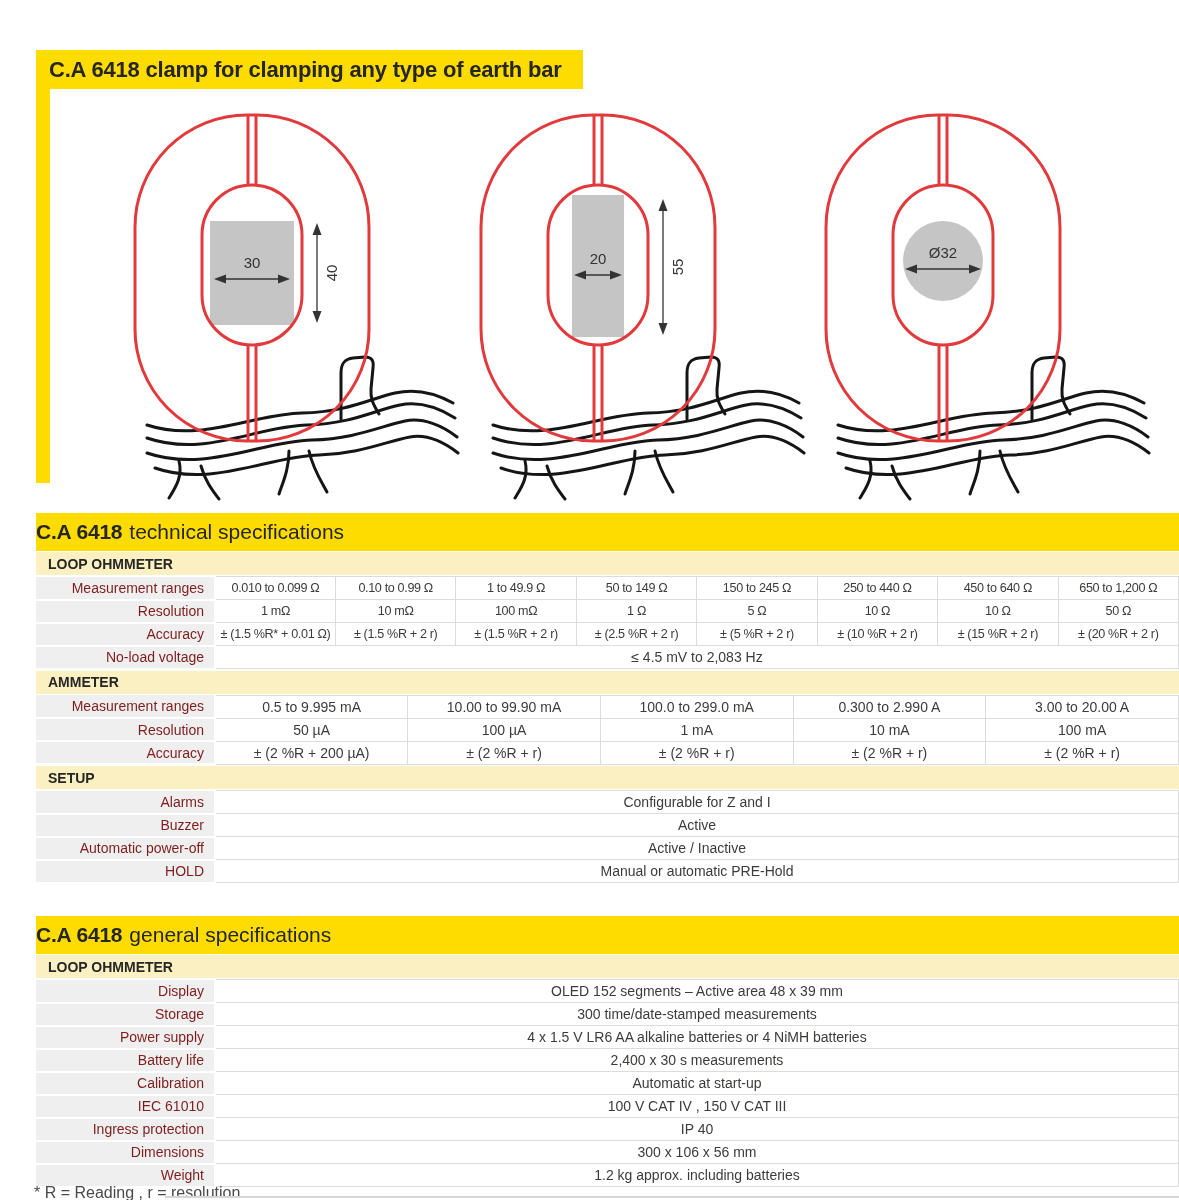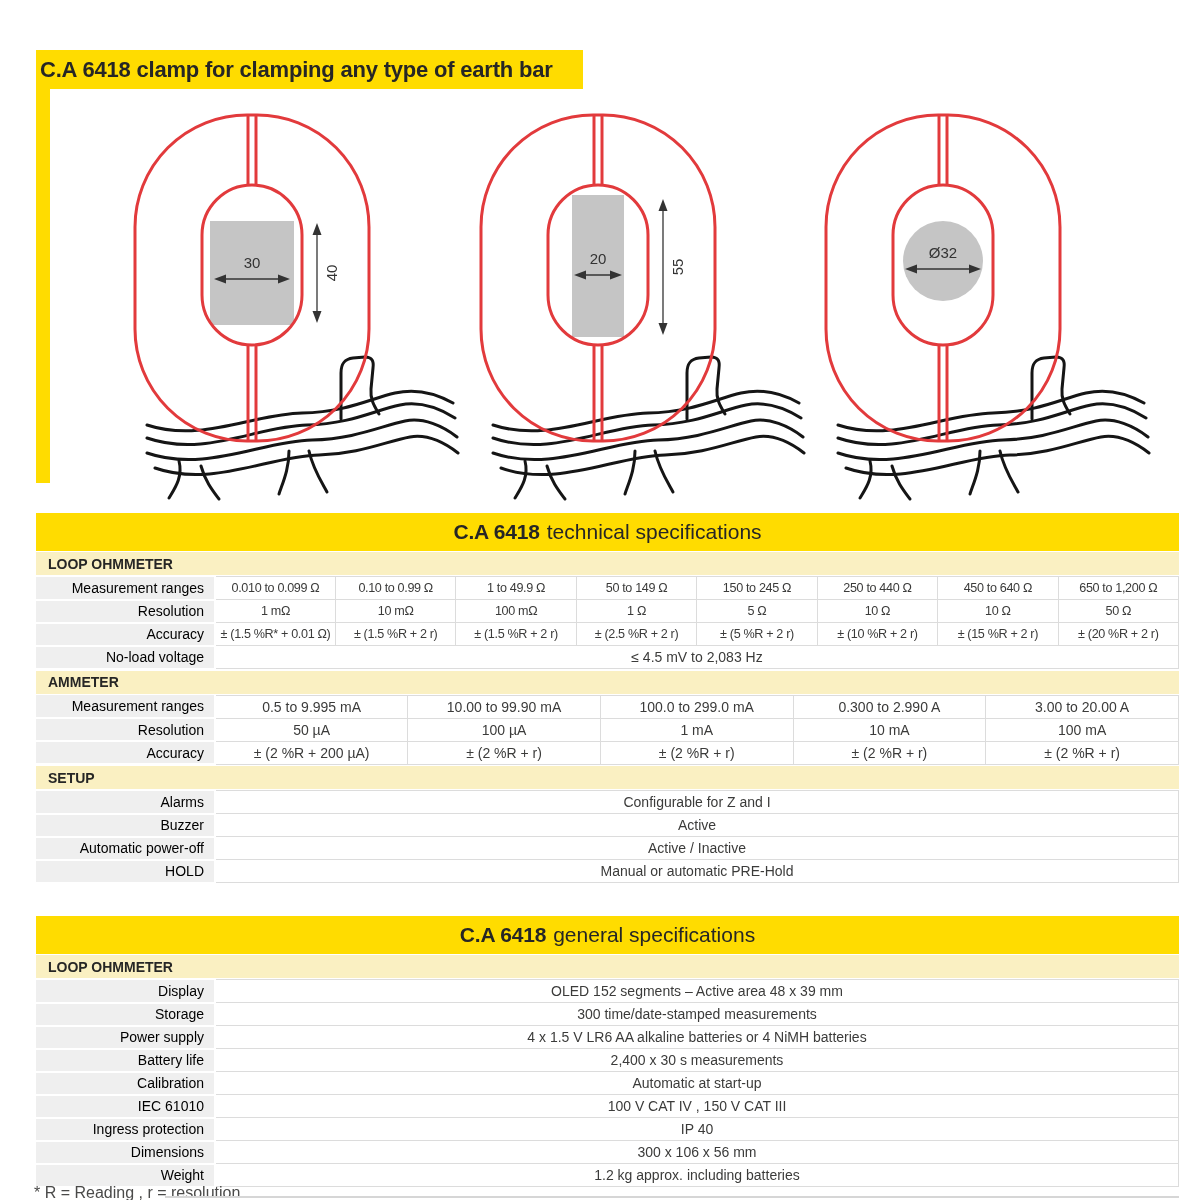--- a/index.html
+++ b/index.html
@@ -1,39 +1,39 @@
 <!DOCTYPE html>
 <html><head>
 <meta charset="utf-8">
 <style>
   html,body{margin:0;padding:0;background:#fff;}
   body{font-family:"Liberation Sans",sans-serif;color:#2f2f2e;}
   .page{position:relative;width:1179px;height:1200px;background:#fff;overflow:hidden;}
 
   .title-bar{position:absolute;left:36px;top:50px;width:547px;height:39px;background:#ffdc00;
-    display:flex;align-items:center;padding-left:4px;box-sizing:border-box;
+    display:flex;align-items:center;padding-left:13px;box-sizing:border-box;
     font-size:22px;font-weight:bold;letter-spacing:-0.2px;color:#262625;}
   .left-accent{position:absolute;left:36px;top:89px;width:14px;height:394px;background:#ffdc00;}
 
   .clamp-svg{position:absolute;top:109px;}
   #clamp1{left:117px;} #clamp2{left:463px;} #clamp3{left:808px;}
 
   .specs{position:absolute;left:36px;width:1143px;}
   #tech{top:513px;} #general{top:916px;}
 
-  .band{height:38px;background:#ffdc00;display:flex;align-items:center;justify-content:center;
+  .band{height:38px;background:#ffdc00;display:flex;align-items:center;
     font-size:21px;color:#262625;}
   .band .bd{font-weight:bold;margin-right:7px;letter-spacing:-0.2px;}
   .secbar{height:23px;background:#faf0c2;display:flex;align-items:center;padding-left:12px;
     font-weight:bold;font-size:14px;color:#262625;margin:1px 0;}
 
   table{width:100%;border-collapse:collapse;table-layout:fixed;}
   td{height:23px;box-sizing:border-box;}
   td.lbl{width:179px;background:#efefef;text-align:right;padding-right:10px;
-    border-right:2px solid #fff;border-bottom:2px solid #fff;font-size:14px;color:#000000;}
+    border-right:2px solid #fff;border-bottom:2px solid #fff;font-size:14px;color:#7f1d1d;}
   td.val{background:#fff;border:1px solid #dcdcdc;text-align:center;color:#3b3b3a;font-size:14px;
     overflow:hidden;white-space:nowrap;}
   table.spec8 td.val{font-size:12.6px;letter-spacing:-0.35px;}
 
   .footnote{position:absolute;left:34px;top:1184px;font-size:16px;color:#4a4a49;}
   .bottom-line{position:absolute;left:165px;top:1196px;width:1014px;height:2px;background:#d6d6d6;}
 </style>
 </head>
 <body>
 

